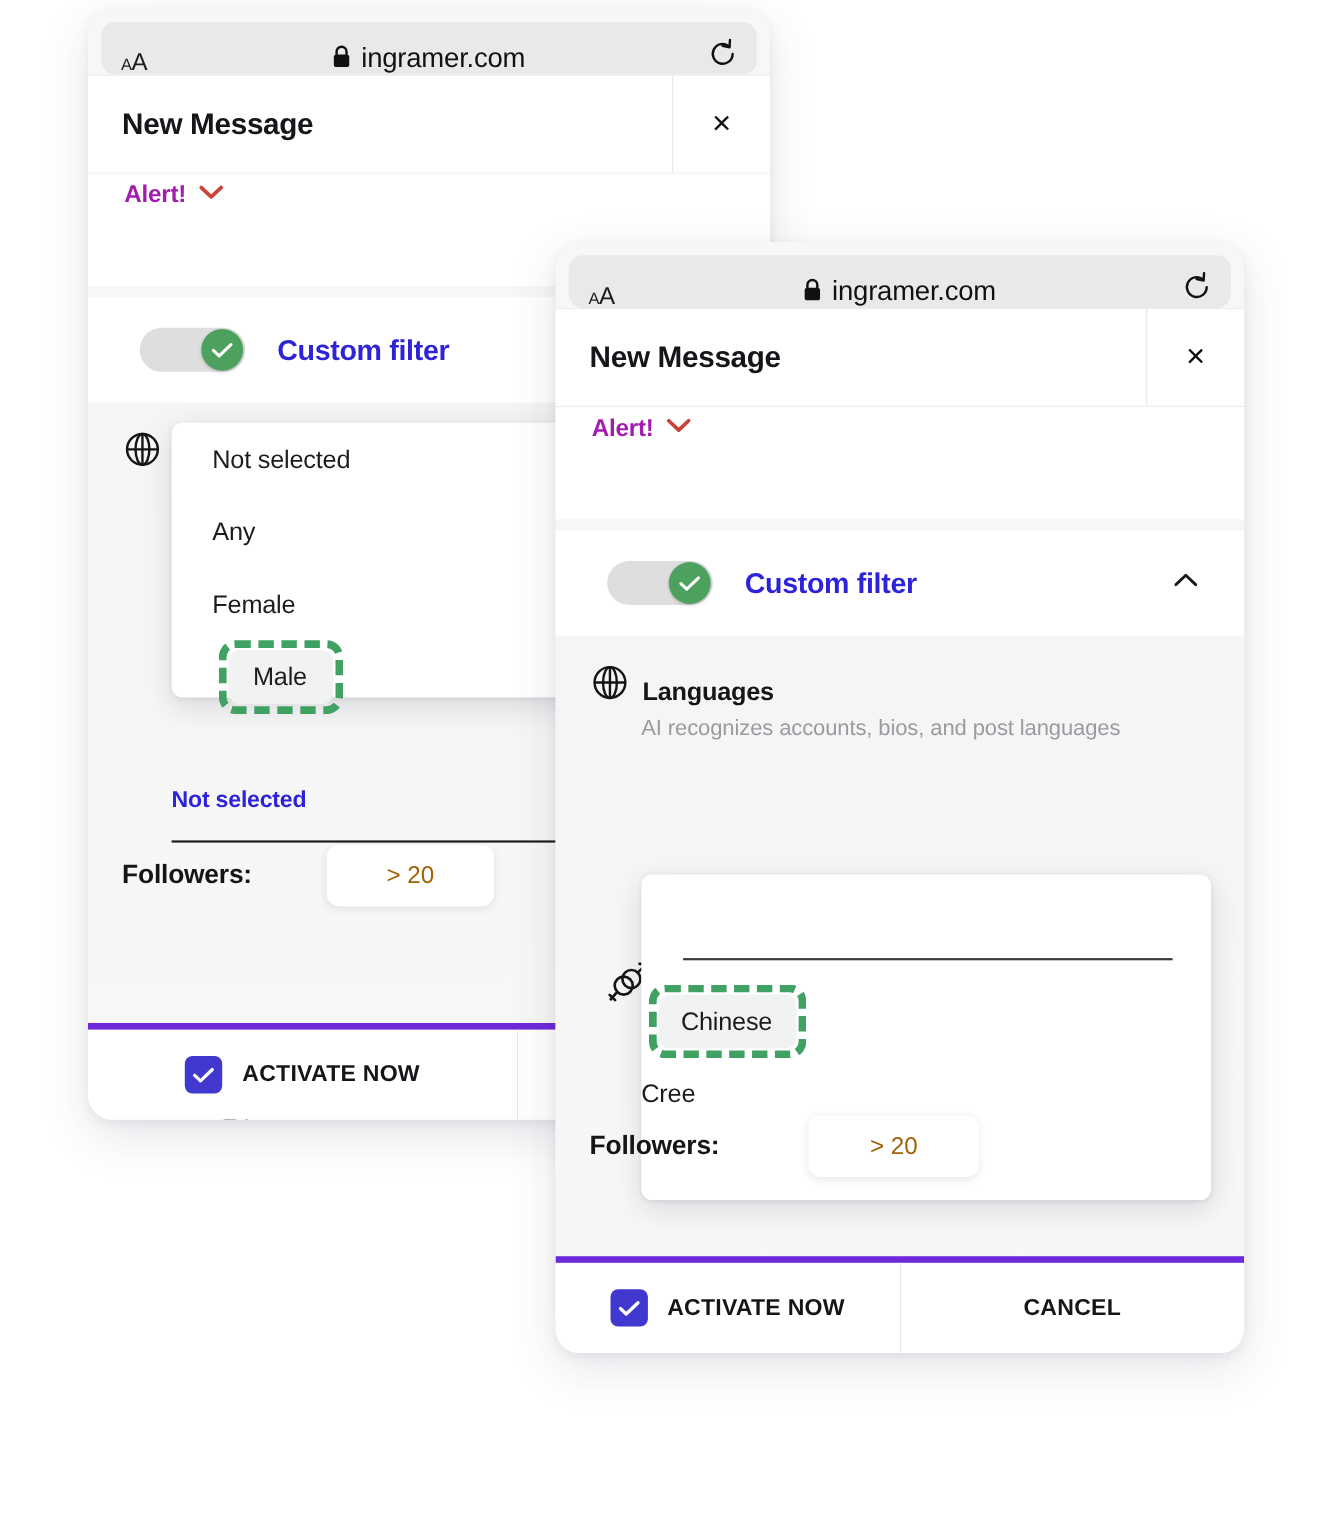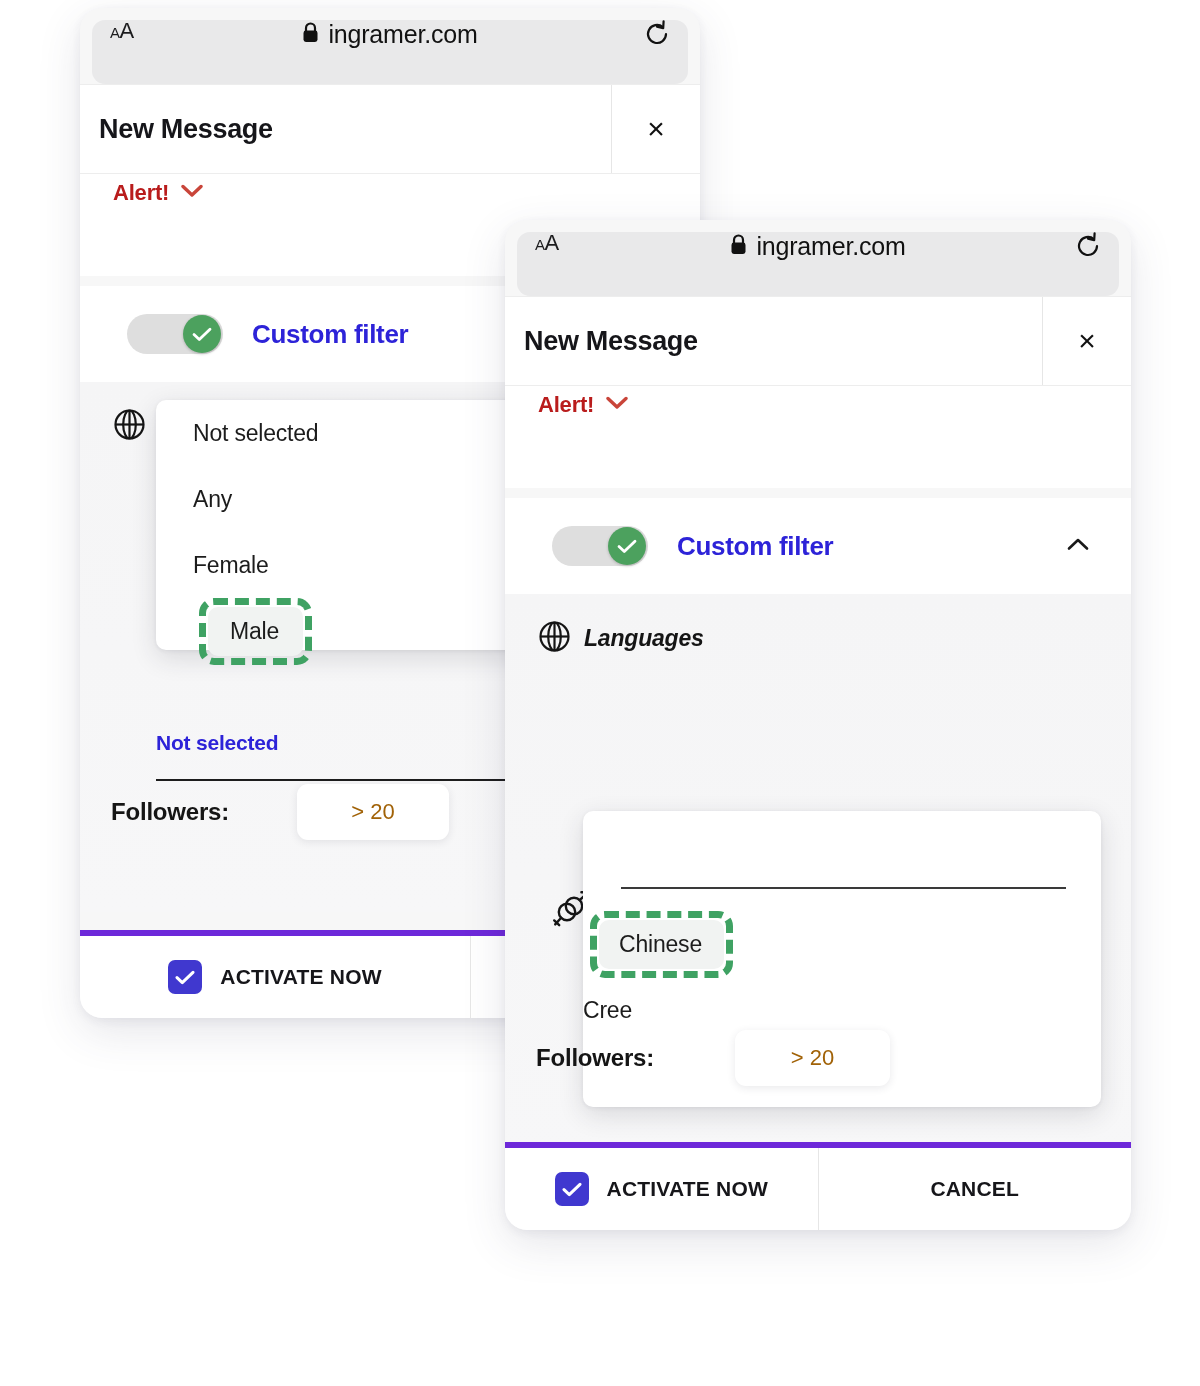--- a/index.html
+++ b/index.html
@@ -20,26 +20,26 @@
   .window {
     position: absolute;
     background: #f7f7f7;
     border-radius: 22px;
     box-shadow: 0 14px 44px rgba(60,60,90,0.13), 0 3px 10px rgba(60,60,90,0.07);
     overflow: hidden;
   }
 
   
   .urlbar {
-    height: 64px;
+    height: 48px;
     margin: 12px 12px 0 12px;
     background: #e9e9ea;
     border-radius: 13px;
     display: flex;
-    align-items: flex-start;
+    align-items: flex-end;
     padding: 0 18px;
     position: relative;
   }
   .urlbar-aa {
     font-size: 22px;
     color: #1c1c1e;
     letter-spacing: -0.5px;
     line-height: 1;
     white-space: nowrap;
   }
@@ -67,21 +67,21 @@
     display: flex;
     align-items: stretch;
     border-top: 1px solid #ededed;
     border-bottom: 1px solid #ededed;
     height: 88px;
   }
   .titlebar-title {
     flex: 1;
     display: flex;
     align-items: center;
-    padding-left: 19px;
+    padding-left: 31px;
     font-size: 27px;
     font-weight: 700;
     color: #16161a;
     letter-spacing: -0.3px;
   }
   .titlebar-close {
     width: 88px;
     display: flex;
     align-items: center;
     justify-content: center;
@@ -99,21 +99,21 @@
     box-sizing: border-box;
   }
   .alert-row {
     display: flex;
     align-items: center;
     gap: 12px;
     padding-left: 33px;
     margin-top: -6px;
   }
   .alert-text {
-    color: #b91c1c;
+    color: #a21caf;
     font-size: 22px;
     font-weight: 600;
     letter-spacing: -0.2px;
   }
 
   
   .filter-card {
     background: #fff;
     display: flex;
     align-items: center;
@@ -153,24 +153,23 @@
     color: #1a1a1a;
   }
 
   
   .filter-body {
     background: linear-gradient(180deg,#f5f5f6 0%, #f7f7f8 100%);
     position: relative;
   }
   .lang-head {
     display: flex;
-    align-items: center;
+    align-items: flex-end;
     gap: 13px;
     padding: 26px 0 0 33px;
-    font-style: italic;
   }
   .lang-title {
     font-size: 23px;
     font-weight: 700;
     color: #151515;
     letter-spacing: -0.2px;
   }
   .lang-sub {
     margin: 9px 0 0 78px;
     font-size: 20px;
@@ -505,20 +504,21 @@
       <span>
         <svg width="33" height="33" viewBox="0 0 33 33">
             <circle cx="16.5" cy="16.5" r="14" fill="none" stroke="#151515" stroke-width="2.2"></circle>
             <ellipse cx="16.5" cy="16.5" rx="6.3" ry="14" fill="none" stroke="#151515" stroke-width="2.2"></ellipse>
             <line x1="2.5" y1="16.5" x2="30.5" y2="16.5" stroke="#151515" stroke-width="2.2"></line>
             <line x1="16.5" y1="2.5" x2="16.5" y2="30.5" stroke="#151515" stroke-width="2.2"></line>
           </svg>
       </span>
       <span class="lang-title">Languages</span>
     </div>
+    <div class="lang-sub">AI recognizes accounts, bios, and post languages</div>
 
 
     <span class="gender-icon-abs">
       <svg width="42" height="42" viewBox="0 0 42 42">
         <circle cx="16" cy="23" r="8.2" fill="none" stroke="#151515" stroke-width="2.4"></circle>
         <circle cx="23" cy="17" r="8.2" fill="none" stroke="#151515" stroke-width="2.4"></circle>
         <line x1="28.6" y1="11.2" x2="37" y2="3.6" stroke="#151515" stroke-width="2.4" stroke-linecap="round"></line>
         <path d="M30.4 3.2h7v7" fill="none" stroke="#151515" stroke-width="2.4" stroke-linecap="round" stroke-linejoin="round"></path>
         <line x1="10.2" y1="28.8" x2="4.2" y2="35.4" stroke="#151515" stroke-width="2.4" stroke-linecap="round"></line>
         <line x1="3.2" y1="31.4" x2="8.2" y2="36.2" stroke="#151515" stroke-width="2.4" stroke-linecap="round"></line>

